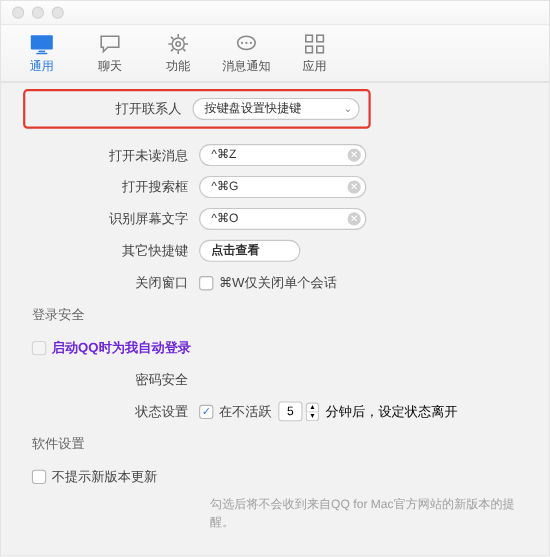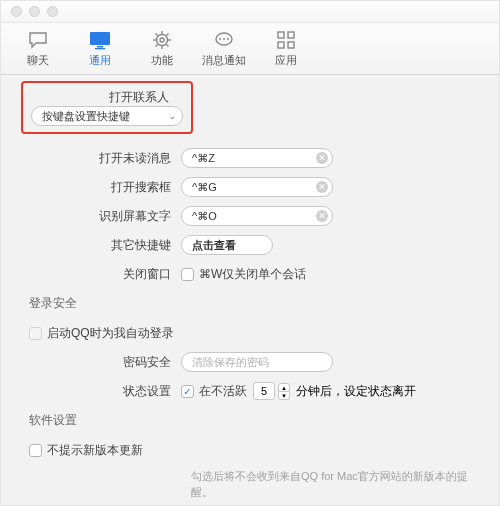--- a/index.html
+++ b/index.html
@@ -110,21 +110,21 @@
   }
   .chk {
     display:inline-flex; align-items:center; gap:5px; color:#444;
   }
   .chkbox {
     width:13px; height:13px; border:1px solid #b5b5b5; border-radius:3px;
     background:#fff; display:inline-flex; align-items:center; justify-content:center;
     font-size:10px; color:#2a7be4;
   }
   .chkbox.disabled { background:#f4f4f4; border-color:#d4d4d4; }
-  .muted { color:#404040; }
+  .muted { color:#6d28d9;font-weight:bold; }
   .ghost-input {
     height: 20px; line-height:18px;
     border:1px solid #c7c7c7; border-radius:10px; background:#fff;
     width:152px; padding:0 10px; font-size:11px; color:#b0b0b0;
     text-align:left;
   }
   .stepper {
     display:inline-flex; align-items:center; gap:1px;
   }
   .stepper .sval {
@@ -150,37 +150,37 @@
 
 <div class="window">
 
   <div class="titlebar">
     <div class="traffic"></div>
     <div class="traffic"></div>
     <div class="traffic"></div>
   </div>
 
   <div class="toolbar">
-    <div class="tool">
-      <div class="ticon">
-        <svg width="22" height="20" viewBox="0 0 22 20">
-            <path d="M3 3h16v10H9l-4 4v-4H3z" fill="none" stroke="#888" stroke-width="1.4"></path>
-          </svg>
-      </div>
-      <div class="tlabel">聊天</div>
-    </div>
     <div class="tool active">
       <div class="ticon">
         <svg width="22" height="20" viewBox="0 0 22 20">
             <rect x="1" y="2" width="20" height="13" rx="1" fill="#2a7be4"></rect>
             <rect x="8" y="16" width="6" height="1.5" fill="#2a7be4"></rect>
             <rect x="6" y="18" width="10" height="1.3" fill="#2a7be4"></rect>
           </svg>
       </div>
       <div class="tlabel">通用</div>
+    </div>
+    <div class="tool">
+      <div class="ticon">
+        <svg width="22" height="20" viewBox="0 0 22 20">
+            <path d="M3 3h16v10H9l-4 4v-4H3z" fill="none" stroke="#888" stroke-width="1.4"></path>
+          </svg>
+      </div>
+      <div class="tlabel">聊天</div>
     </div>
     <div class="tool">
       <div class="ticon">
         <svg width="20" height="20" viewBox="0 0 20 20">
             <circle cx="10" cy="10" r="5.5" fill="none" stroke="#888" stroke-width="1.4"></circle>
             <circle cx="10" cy="10" r="2" fill="none" stroke="#888" stroke-width="1.4"></circle>
             <g stroke="#888" stroke-width="1.4">
               <line x1="10" y1="1" x2="10" y2="4"></line>
               <line x1="10" y1="16" x2="10" y2="19"></line>
               <line x1="1" y1="10" x2="4" y2="10"></line>
@@ -215,21 +215,21 @@
           </svg>
       </div>
       <div class="tlabel">应用</div>
     </div>
   </div>
 
   <div class="content">
 
 
     <div class="row">
-      <span class="highlight-box" style="display:inline-flex;align-items:center;flex-direction:column;">
+      <span class="highlight-box" style="display:inline-flex;align-items:center;">
         <span class="label" style="width:144px">打开联系人</span>
         <span class="pill w150">
           <span>按键盘设置快捷键</span>
           <span class="chev">⌄</span>
         </span>
       </span>
     </div>
 
     <div class="row">
       <span class="label">打开未读消息</span>
@@ -274,21 +274,20 @@
 
     <div class="row">
       <span class="chk muted">
         <span class="chkbox disabled"></span>
         <span>启动QQ时为我自动登录</span>
       </span>
     </div>
 
     <div class="row">
       <span class="label">密码安全</span>
-      <span class="ghost-input">清除保存的密码</span>
     </div>
 
     <div class="row">
       <span class="label">状态设置</span>
       <span class="chk">
         <span class="chkbox">✓</span>
         <span>在不活跃</span>
       </span>
       <span style="width:6px"></span>
       <span class="stepper">

